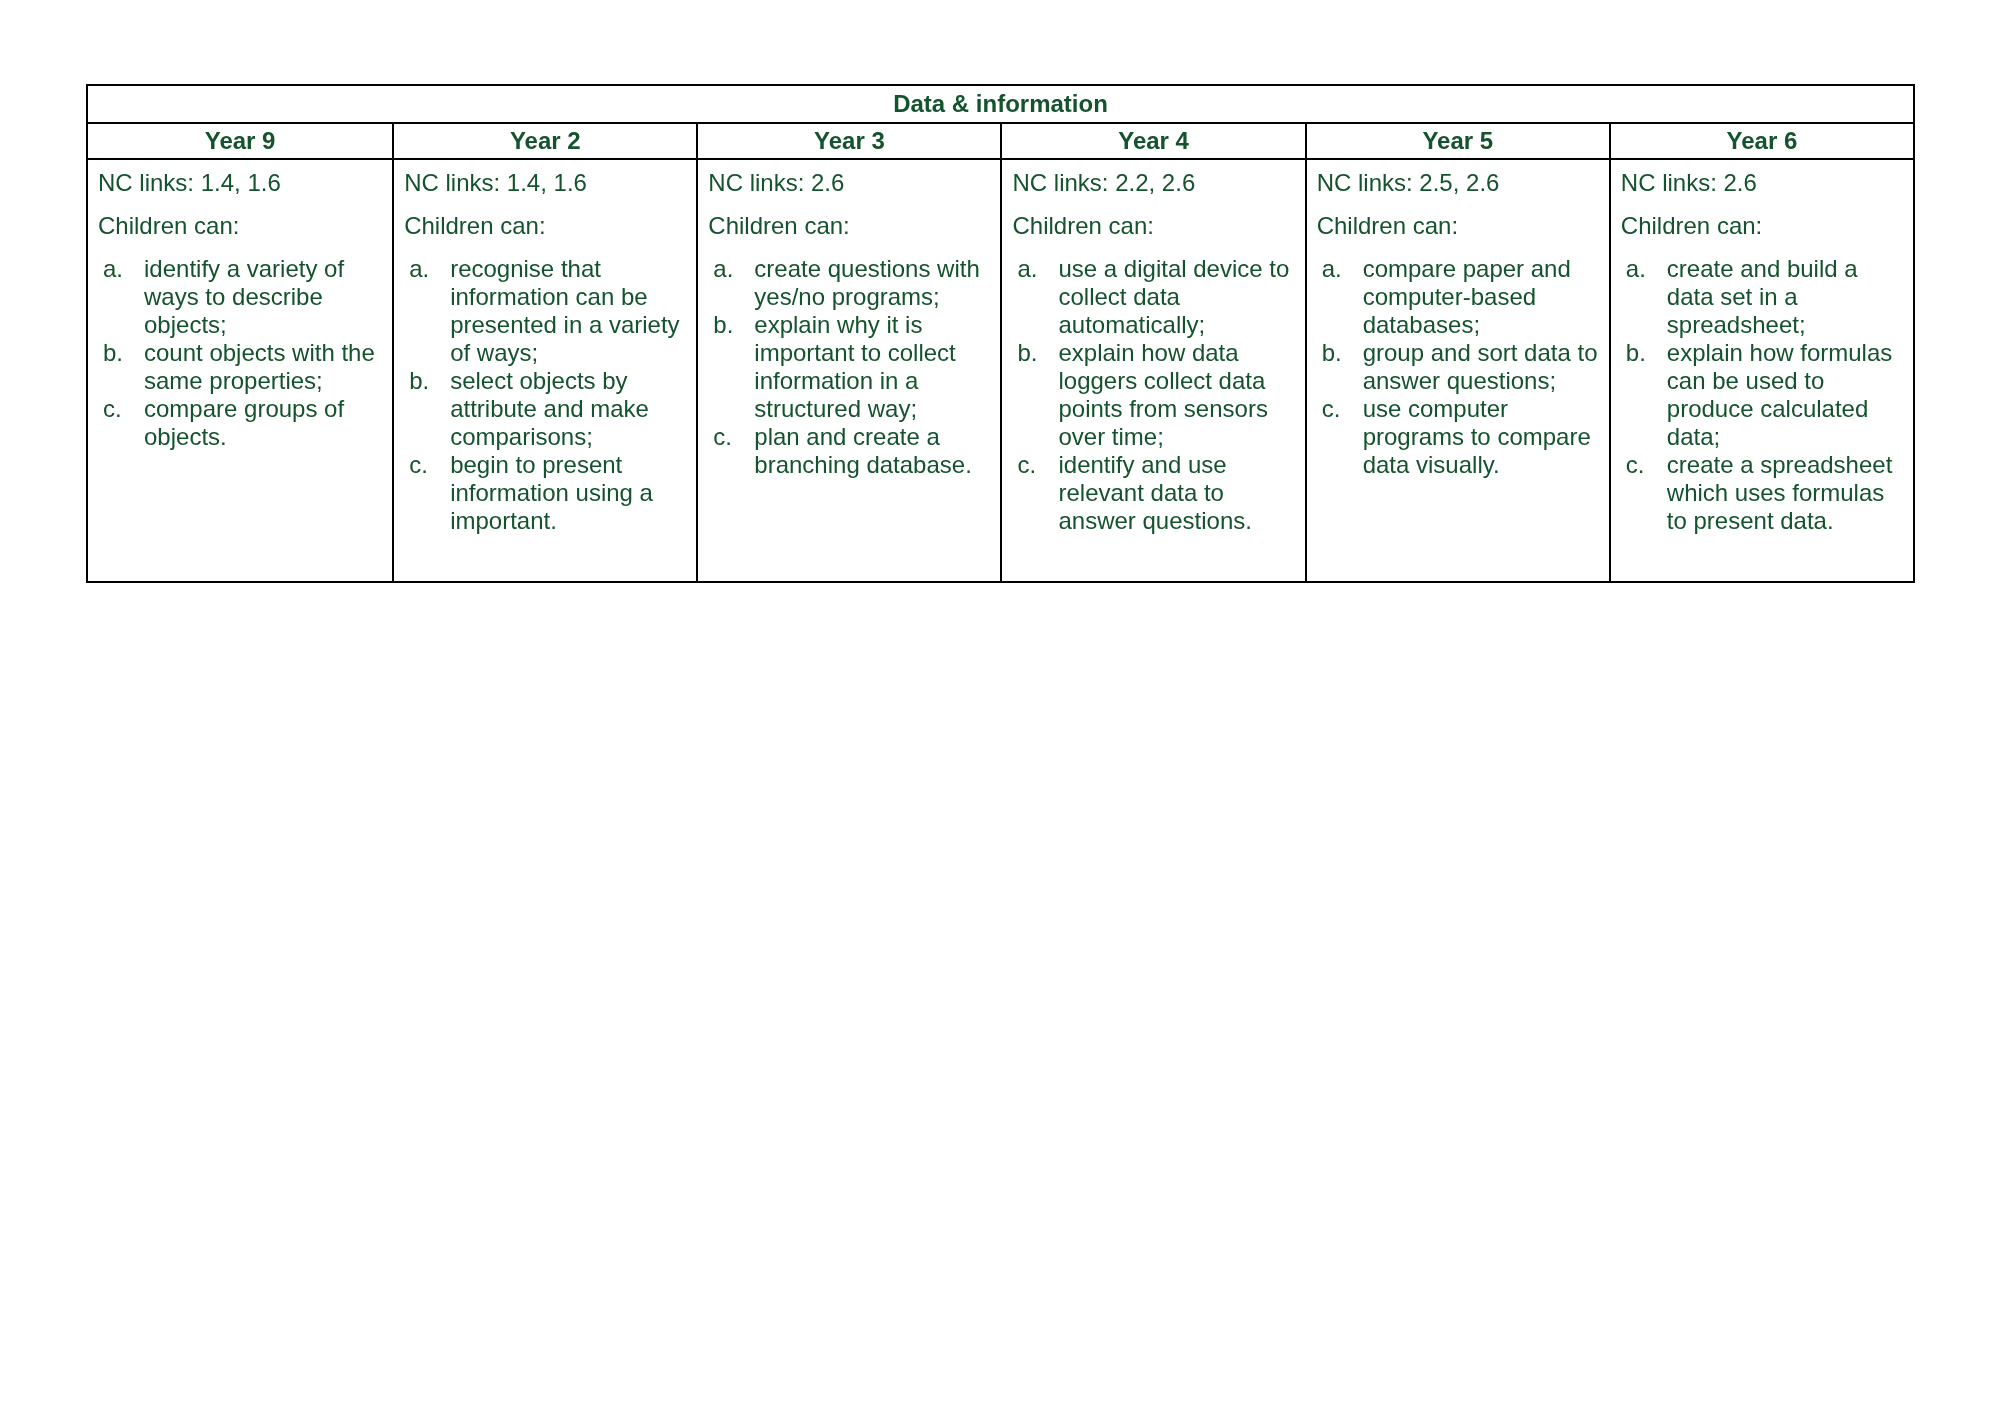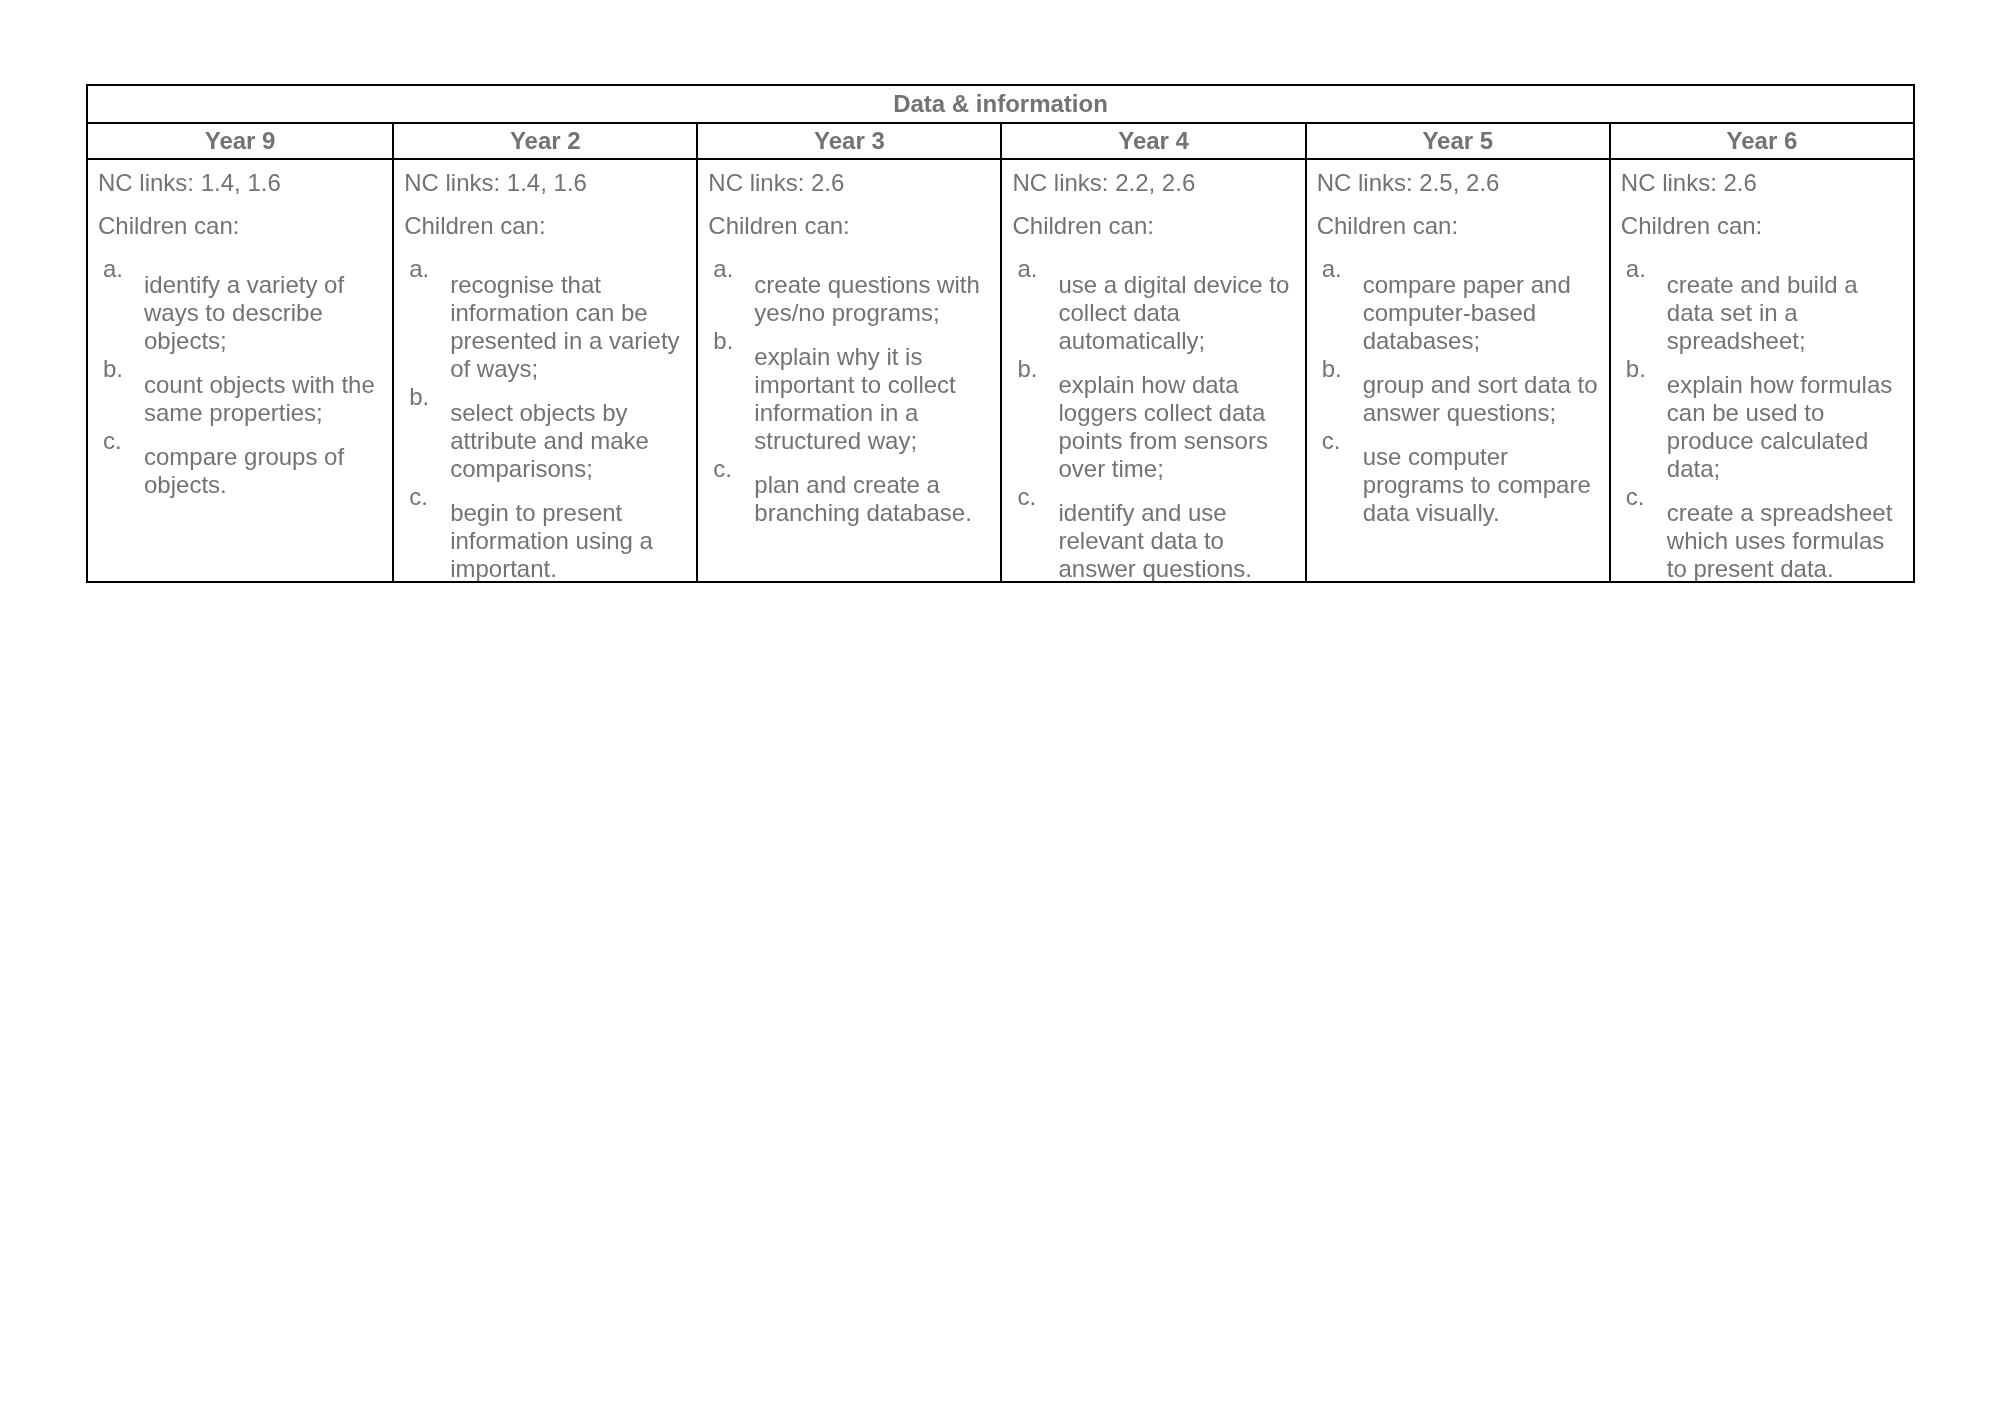--- a/index.html
+++ b/index.html
@@ -2,21 +2,21 @@
 <html><head>
 <meta charset="utf-8">
 <style>
   html, body { margin: 0; padding: 0; }
   .page {
     width: 2000px;
     height: 1414px;
     background: #ffffff;
     position: relative;
     font-family: "Liberation Sans", sans-serif;
-    color: #737373;
+    color: #14532d;
   }
   .grid-table {
     position: absolute;
     left: 86px;
     top: 84px;
     width: 1829px;
     border: 2px solid #000000;
     box-sizing: border-box;
     background: #ffffff;
   }
@@ -60,21 +60,21 @@
   }
   .body-cell:first-child { border-left: none; }
   .nc-links, .intro { margin: 0 0 15px 0; }
   .obj-list { margin: 2px 0 0 0; padding: 0; }
   .obj-item { display: flex; }
   .obj-marker {
     flex: 0 0 46px;
     box-sizing: border-box;
     padding-left: 5px;
   }
-  .obj-text { flex: 1 1 auto; margin-top: 16px; }
+  .obj-text { flex: 1 1 auto; }
 </style>
 </head>
 <body>
 
 <div class="page">
   <div class="grid-table">
 
     <div class="title-row">Data &amp; information</div>
 
     <div class="header-row">

